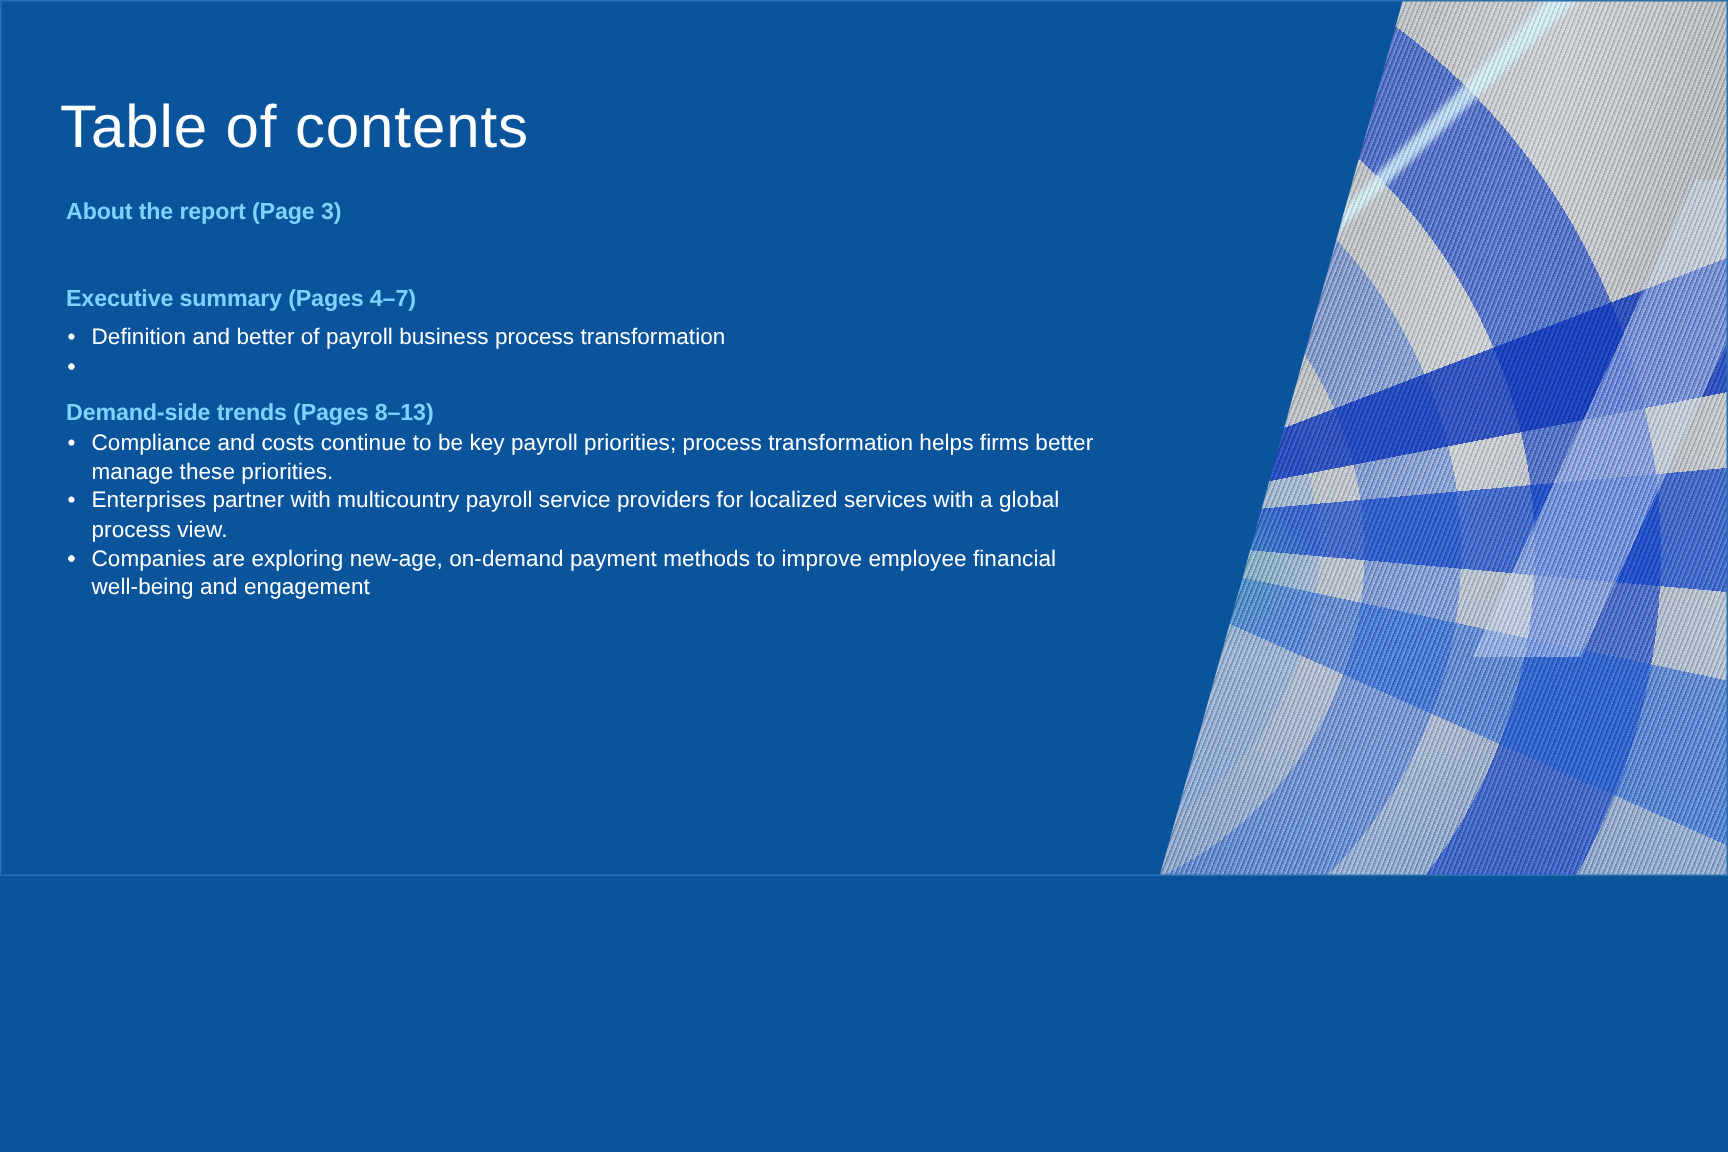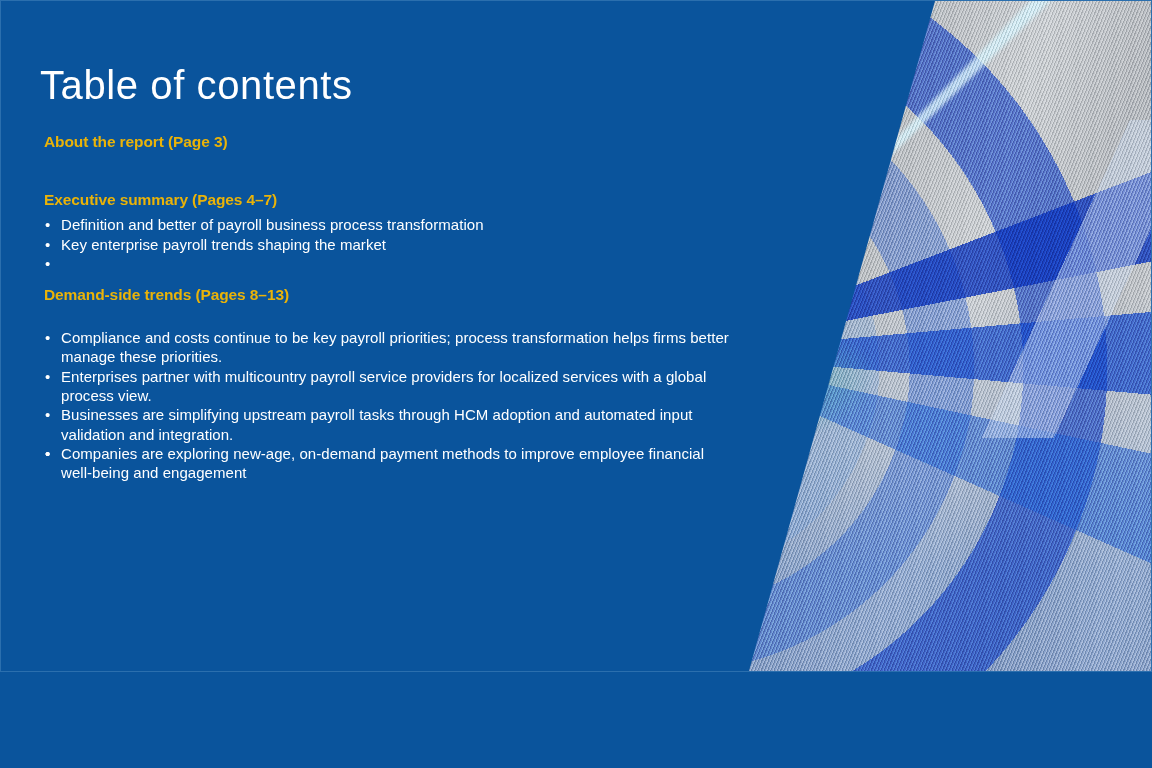--- a/index.html
+++ b/index.html
@@ -11,21 +11,21 @@
     width: 1152px;
     height: 768px;
     overflow: hidden;
     font-family: "Liberation Sans", sans-serif;
     -webkit-font-smoothing: antialiased;
   }
 
   #slide {
     position: relative;
     width: 1152px;
-    height: 672px;
+    height: 584px;
     background: #0a549c;
     overflow: hidden;
   }
 
   
   #slide-frame {
     position: absolute;
     inset: 0;
     border: 1px solid #2b6fae;
     box-sizing: border-box;
@@ -235,21 +235,21 @@
     width: 690px;
   }
 
   .section {
     margin-bottom: 0;
   }
 
   .section-heading {
     font-size: 15.5px;
     font-weight: bold;
-    color: #eab308;
+    color: #7dd3fc;
     letter-spacing: -0.1px;
     line-height: 1.3;
     margin: 0 0 0 0;
     padding: 0;
   }
 
   ul.bullets {
     list-style: none;
     margin: 0;
     padding: 0;
@@ -271,21 +271,21 @@
     top: 0px;
     font-size: 15px;
     line-height: 19.3px;
     color: #ffffff;
   }
 
   
   #sec-about { margin-bottom: 38px; }
   #sec-exec-heading { margin-bottom: 5px; }
   #sec-exec-list { margin-bottom: 31px; }
-  #sec-demand-heading { margin-bottom: 23px; }
+  #sec-demand-heading { }
   #sec-demand-list { margin-bottom: 33px; }
 </style>
 </head>
 <body>
 
 <div id="slide">
 
   <div id="artwork">
     <div class="art-layer" id="art-base"></div>
     <div class="art-layer" id="art-vshade"></div>
@@ -312,42 +312,40 @@
 
       <div class="section">
         <div class="section-heading" id="sec-exec-heading">Executive summary (Pages 4–7)</div>
         <ul class="bullets" id="sec-exec-list">
           <li>
             <span class="bullet-marker">•</span>
             <span>Definition and better of payroll business process transformation</span>
           </li>
           <li>
             <span class="bullet-marker">•</span>
-            <span>Key enterprise payroll trends shaping the market</span>
           </li>
           <li>
             <span class="bullet-marker">•</span>
           </li>
         </ul>
       </div>
 
       <div class="section">
         <div class="section-heading" id="sec-demand-heading">Demand-side trends (Pages 8–13)</div>
         <ul class="bullets" id="sec-demand-list">
           <li>
             <span class="bullet-marker">•</span>
             <span>Compliance and costs continue to be key payroll priorities; process transformation helps firms better manage these priorities.</span>
           </li>
           <li>
             <span class="bullet-marker">•</span>
             <span>Enterprises partner with multicountry payroll service providers for localized services with a global process view.</span>
           </li>
           <li>
             <span class="bullet-marker">•</span>
-            <span>Businesses are simplifying upstream payroll tasks through HCM adoption and automated input validation and integration.</span>
           </li>
           <li>
             <span class="bullet-marker">•</span>
           </li>
           <li>
             <span class="bullet-marker">•</span>
             <span>Companies are exploring new-age, on-demand payment methods to improve employee financial well-being and engagement</span>
           </li>
         </ul>
       </div>

